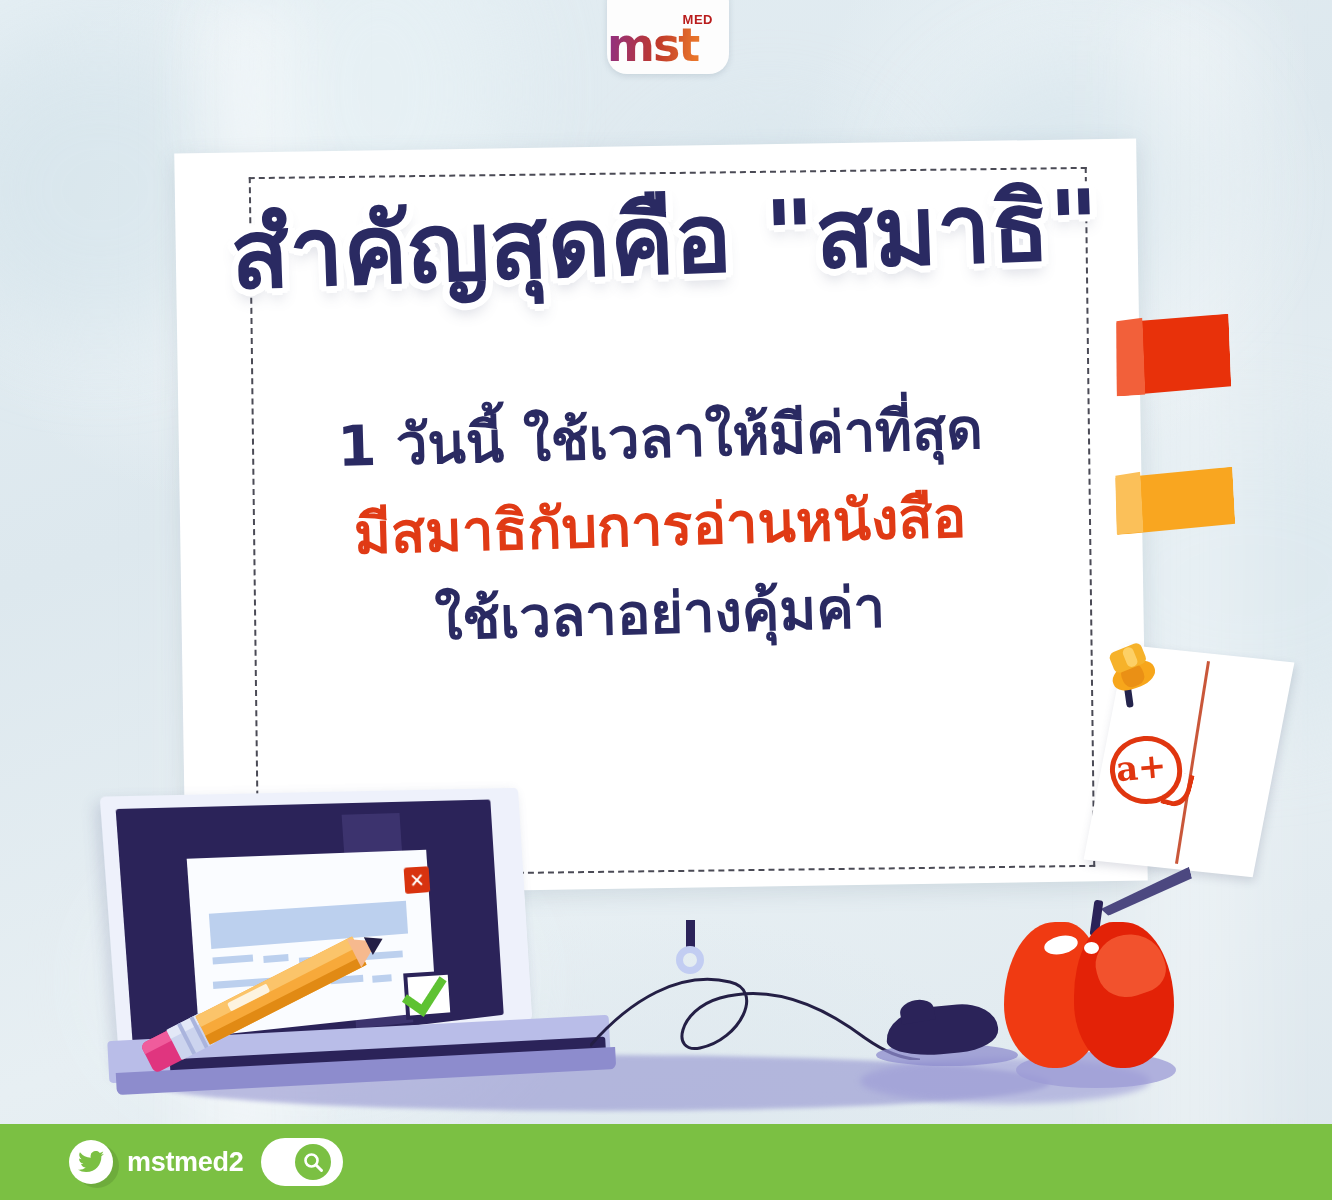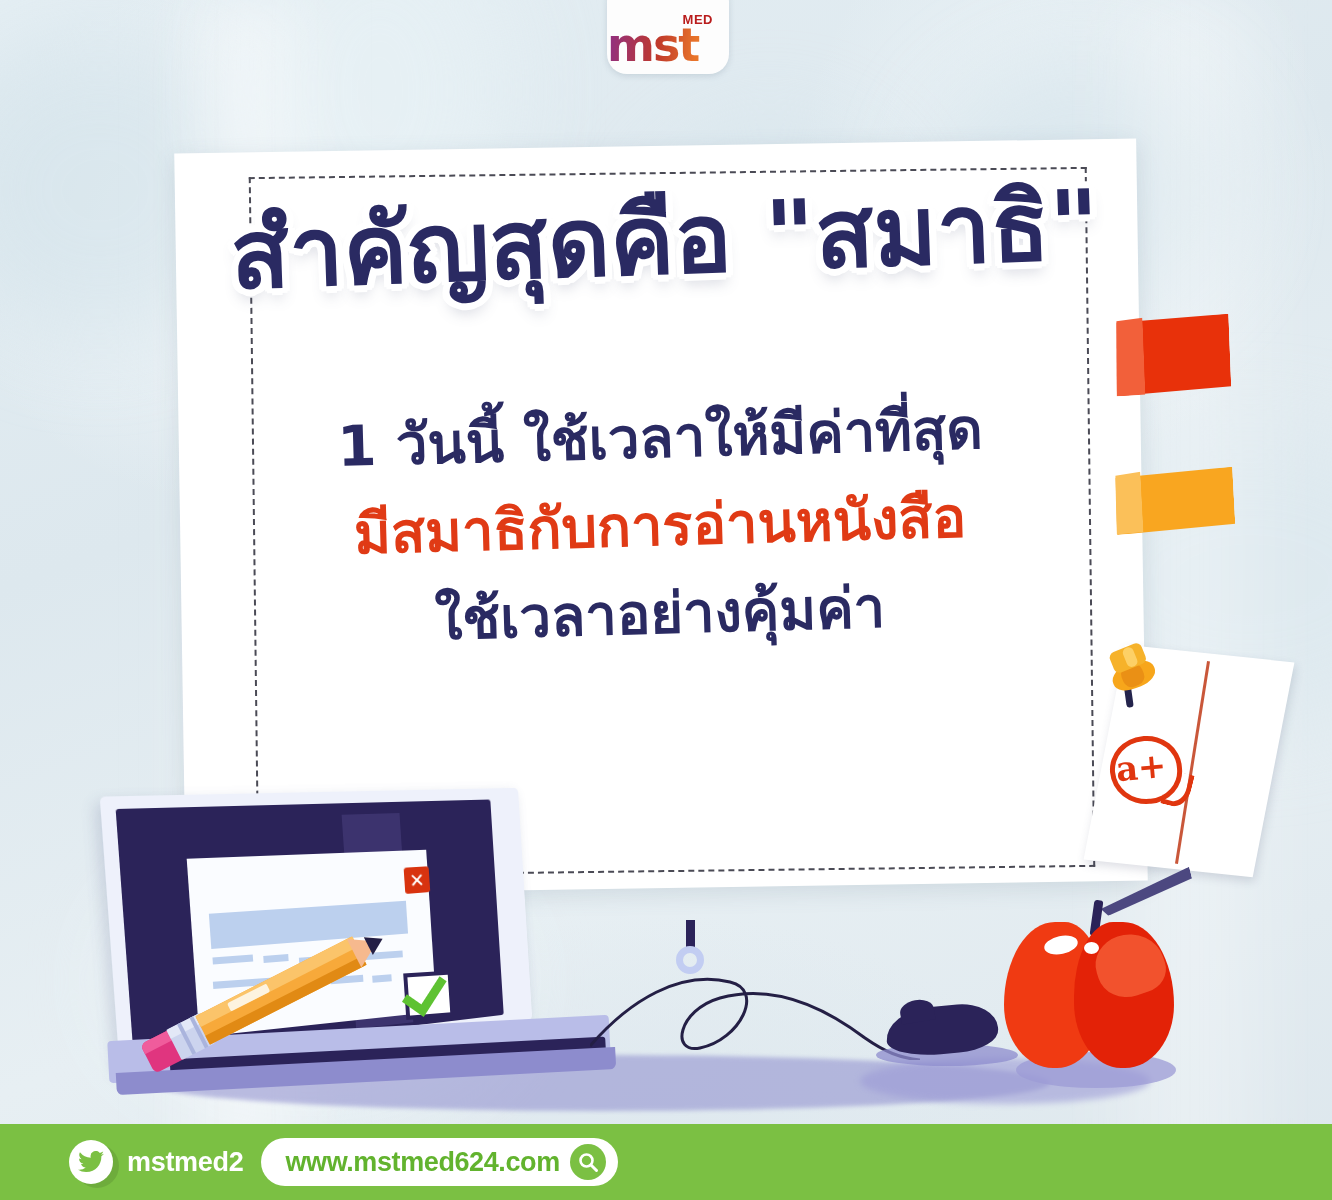--- a/index.html
+++ b/index.html
@@ -420,21 +420,20 @@
           <path fill="#7bc043" d="M24 2.4a9.6 9.6 0 0 1-2.8.8A4.9 4.9 0 0 0 23.3.4a9.7 9.7 0 0 1-3.1 1.2A4.85 4.85 0 0 0 11.8 6a13.8 13.8 0 0 1-10-5.1 4.9 4.9 0 0 0 1.5 6.5A4.8 4.8 0 0 1 1 6.8v.06a4.85 4.85 0 0 0 3.9 4.76 4.9 4.9 0 0 1-2.2.08 4.86 4.86 0 0 0 4.5 3.37A9.7 9.7 0 0 1 0 17.1a13.7 13.7 0 0 0 7.55 2.2c9.05 0 14-7.5 14-14v-.64A9.9 9.9 0 0 0 24 2.4z"></path>
         </svg>
       </div>
       <div class="f-label">mstmed2</div>
     </div>
 
 
 
 
     <div class="f-url">
-      <div class="f-url-text">www.mstmed624.com</div>
       <div class="f-search">
         <svg width="22" height="22" viewBox="0 0 22 22" aria-hidden="true">
           <circle cx="9.5" cy="9.5" r="6" fill="none" stroke="#ffffff" stroke-width="2.6"></circle>
           <line x1="14" y1="14" x2="19.5" y2="19.5" stroke="#ffffff" stroke-width="3" stroke-linecap="round"></line>
         </svg>
       </div>
     </div>
 
   </div>
 

